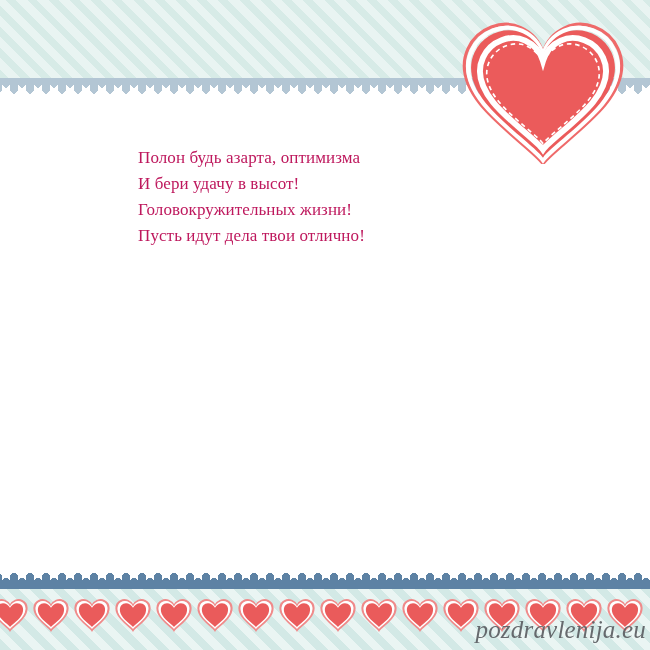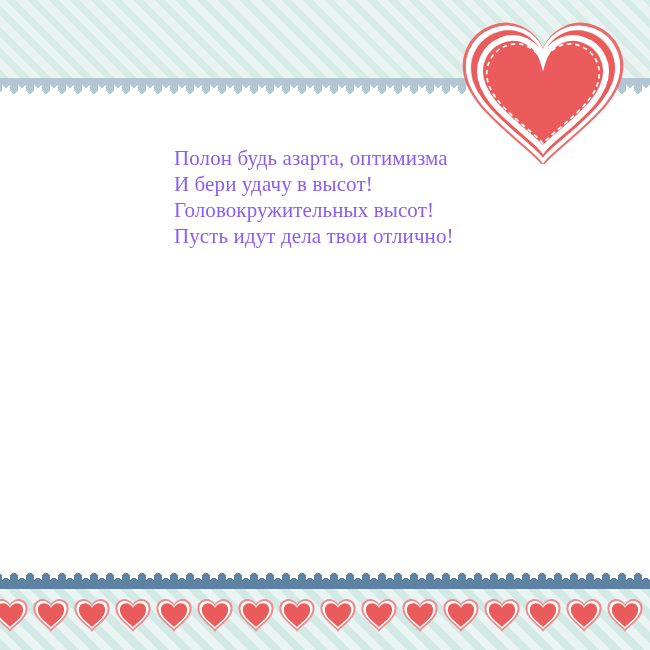--- a/index.html
+++ b/index.html
@@ -78,26 +78,25 @@
 
   
   .poem {
     position: absolute;
     left: 138px;
     top: 145px;
     width: 420px;
   }
   .poem-line {
     font-family: "Liberation Serif", serif;
-    font-size: 21px;
+    font-size: 17px;
     line-height: 26px;
-    color: #8b5cf6;
+    color: #be185d;
     white-space: nowrap;
     letter-spacing: 0.1px;
-    margin-left: 36px;
   }
 
   
   .bottom-solid-band {
     position: absolute;
     left: 0;
     top: 573px;
     width: 650px;
     height: 16px;
     background: #5d82a4;
@@ -197,21 +196,21 @@
 
       <use href="#hshape" fill="none" stroke="#ffffff" stroke-width="7" transform="translate(81,75) scale(0.845) translate(-81,-75)"></use>
 
       <use href="#hshape" fill="none" stroke="#ffffff" stroke-width="2.2" stroke-dasharray="6 5" transform="translate(81,75) scale(0.755) translate(-81,-75)"></use>
     </svg>
   </div>
 
   <div class="poem">
     <div class="poem-line">Полон будь азарта, оптимизма</div>
     <div class="poem-line">И бери удачу в высот!</div>
-    <div class="poem-line">Головокружительных высот!</div>
+    <div class="poem-line">Головокружительных жизни!</div>
     <div class="poem-line">Пусть идут дела твои отлично!</div>
   </div>
 
   <div class="bottom-solid-band"></div>
   <div class="bottom-zigzag"></div>
   <div class="bottom-stripes"></div>
 
   <div class="heart-row" id="heart-row">
       <div class="mini-heart" style="left:-8px">
         <svg viewBox="0 0 36 34" xmlns="http://www.w3.org/2000/svg">
@@ -368,14 +367,15 @@
           <defs>
             <path id="mh" d="M18 32 C 16 29, 5 22, 2.5 15 C 0.5 9.5, 2 5, 6 3 C 10 1, 15.5 3, 18 8 C 20.5 3, 26 1, 30 3 C 34 5, 35.5 9.5, 33.5 15 C 31 22, 20 29, 18 32 Z"></path>
           </defs>
           <use href="#mh" fill="none" stroke="#f08a8a" stroke-width="2.2" transform="translate(18,17) scale(1.0) translate(-18,-17)"></use>
           <use href="#mh" fill="#ffffff" transform="translate(18,17) scale(0.94) translate(-18,-17)"></use>
           <use href="#mh" fill="#ea5b5b" transform="translate(18,17) scale(0.80) translate(-18,-17)"></use>
         </svg>
       </div>
     </div>
 
+  <div class="watermark">pozdravlenija.eu</div>
 
 </div>
 
 </body></html>

